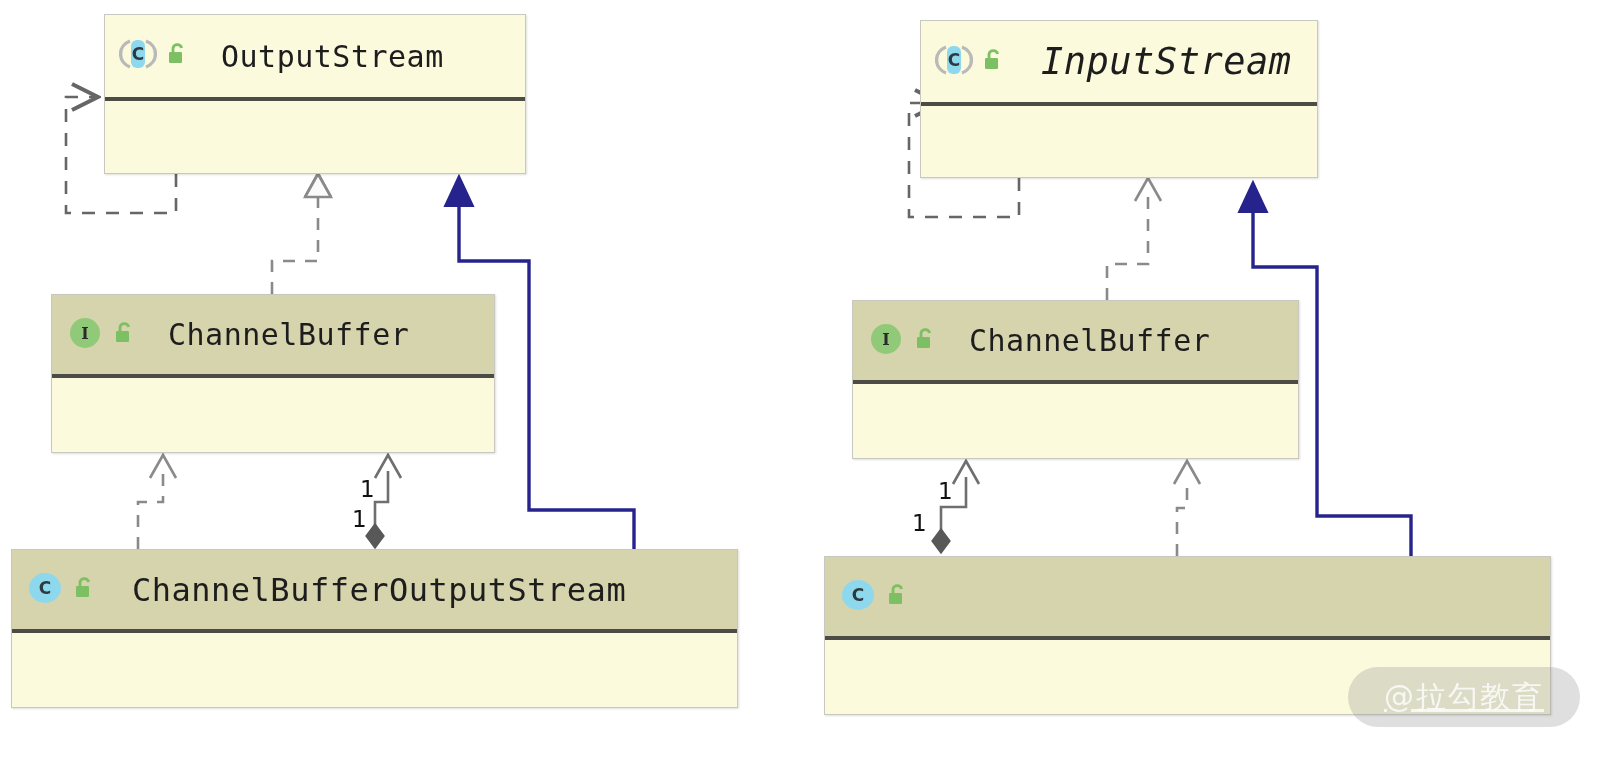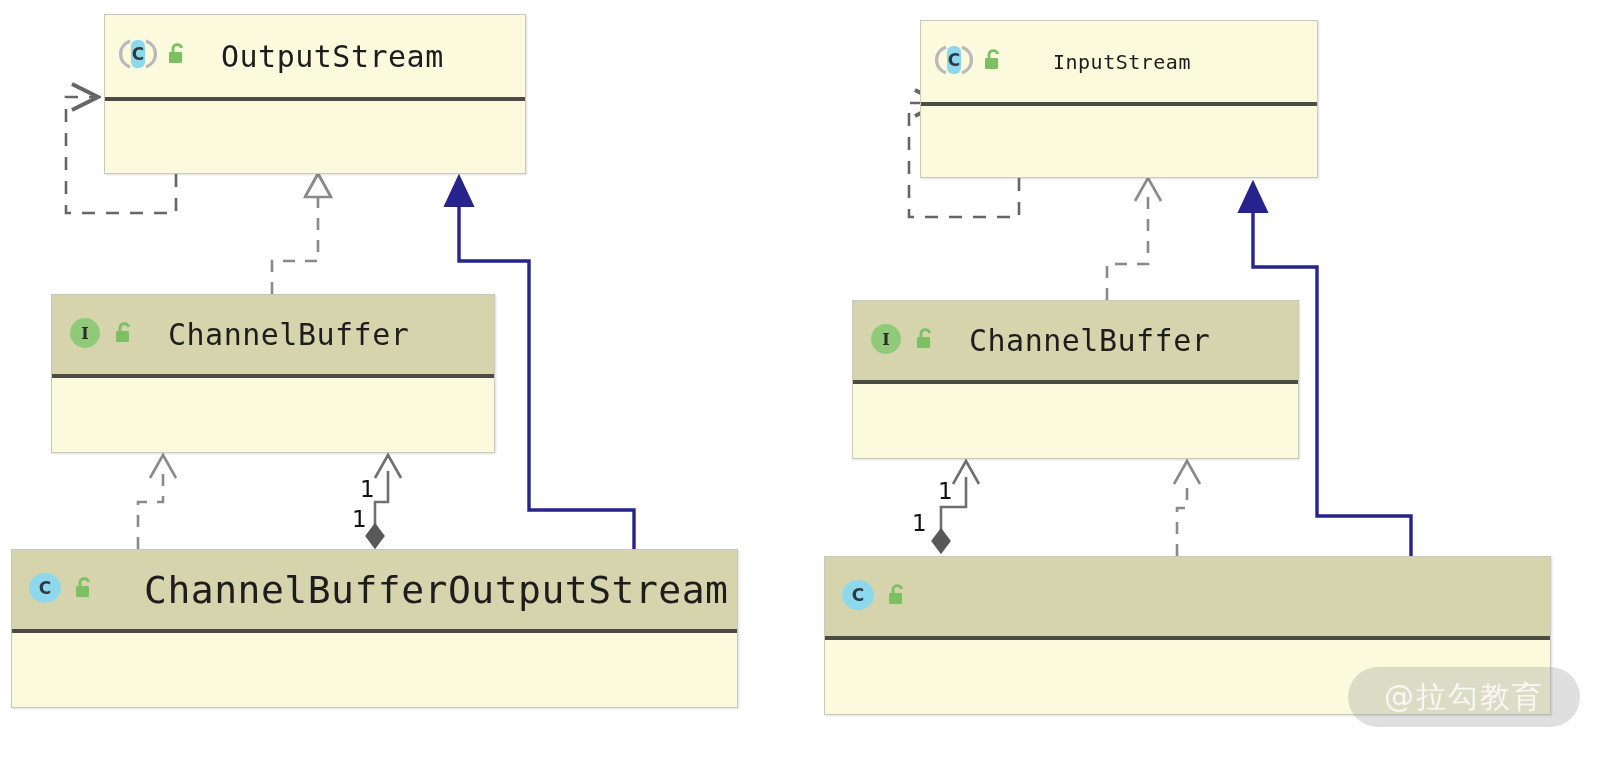--- a/index.html
+++ b/index.html
@@ -82,20 +82,21 @@
     position: absolute;
     display: flex;
     align-items: center;
     justify-content: center;
     border-radius: 34px;
     background: rgba(150,150,150,0.30);
     color: rgba(255,255,255,0.78);
     font-family: "DejaVu Sans", sans-serif;
     letter-spacing: 2px;
     white-space: nowrap;
+    text-decoration: underline;
   }
 </style>
 </head>
 <body>
 
 <div id="canvas">
 
   <svg id="edges" viewBox="0 0 1612 770" xmlns="http://www.w3.org/2000/svg">
     <defs>
       <marker id="openArrow" viewBox="0 0 12 12" refX="11" refY="6" markerWidth="12" markerHeight="12" orient="auto-start-reverse">
@@ -202,21 +203,21 @@
           <ellipse cx="19" cy="19" rx="16" ry="15" fill="#8ed8ee"></ellipse>
           <text x="19" y="25" text-anchor="middle" font-family="DejaVu Sans, sans-serif" font-size="17" font-weight="700" fill="#2d3a3f">C</text>
         </svg>
       </span>
       <span class="lock-icon">
         <svg width="24" height="26" viewBox="0 0 24 26" xmlns="http://www.w3.org/2000/svg">
           <path d="M8,11 L8,7 A4.4,4.4 0 0,1 16.6,7" fill="none" stroke="#7cc063" stroke-width="2.8"></path>
           <rect x="4" y="11" width="13" height="11" rx="1.2" fill="#7cc063"></rect>
         </svg>
       </span>
-      <span class="uml-title" style="font-size:38px; margin-left:44px;">ChannelBufferOutputStream</span>
+      <span class="uml-title" style="font-size:32px; margin-left:32px;">ChannelBufferOutputStream</span>
     </div>
     <div class="uml-body" style="height:69px;"></div>
   </div>
 
   <div class="mult" style="left:360px; top:478px; font-size:23px;">1</div>
   <div class="mult" style="left:352px; top:508px; font-size:23px;">1</div>
 
   <div class="uml-box" style="left:920px; top:20px; width:398px; height:158px;">
     <div class="uml-head plain" style="height:85px;">
       <span class="icon-wrap">
@@ -226,21 +227,21 @@
           <rect x="12" y="5" width="14" height="28" rx="6" fill="#8ed8ee"></rect>
           <text x="19" y="25" text-anchor="middle" font-family="DejaVu Sans, sans-serif" font-size="17" font-weight="700" fill="#2d3a3f">C</text>
         </svg>
       </span>
       <span class="lock-icon">
         <svg width="24" height="26" viewBox="0 0 24 26" xmlns="http://www.w3.org/2000/svg">
           <path d="M8,11 L8,7 A4.4,4.4 0 0,1 16.6,7" fill="none" stroke="#7cc063" stroke-width="2.8"></path>
           <rect x="4" y="11" width="13" height="11" rx="1.2" fill="#7cc063"></rect>
         </svg>
       </span>
-      <span class="uml-title" style="font-size:20px; margin-left:44px;">InputStream</span>
+      <span class="uml-title" style="font-size:37px; margin-left:32px;font-style:italic;">InputStream</span>
     </div>
     <div class="uml-body" style="height:69px;"></div>
   </div>
 
   <div class="uml-box" style="left:852px; top:300px; width:447px; height:159px;">
     <div class="uml-head shaded" style="height:83px;">
       <span class="icon-wrap">
         <svg width="38" height="38" viewBox="0 0 38 38" xmlns="http://www.w3.org/2000/svg">
           <circle cx="19" cy="19" r="15" fill="#90c978"></circle>
           <text x="19" y="25" text-anchor="middle" font-family="DejaVu Serif, serif" font-size="16" font-weight="700" fill="#2a2a2a">I</text>

